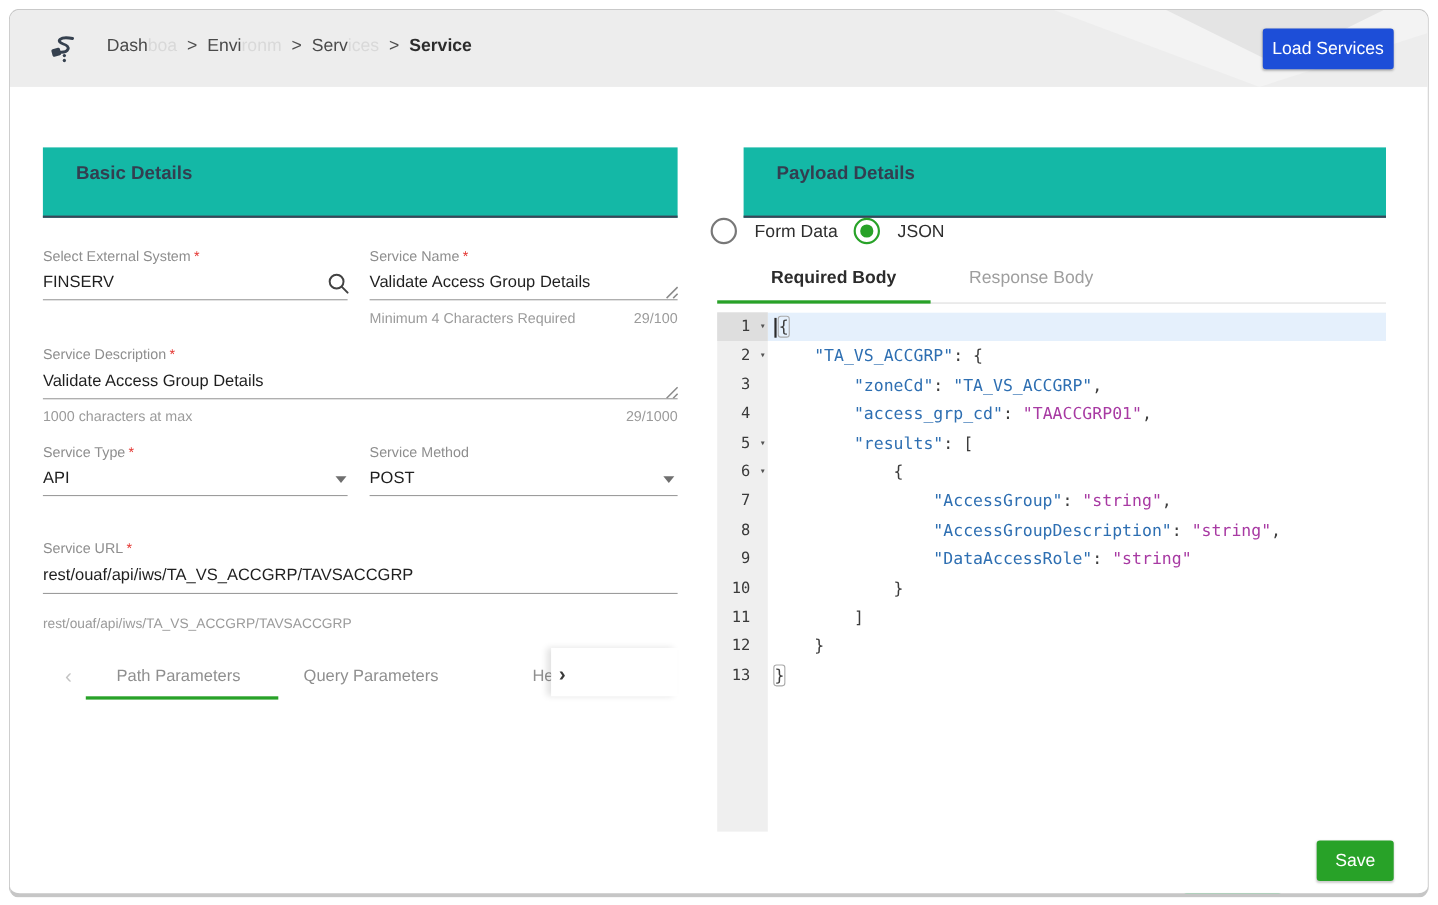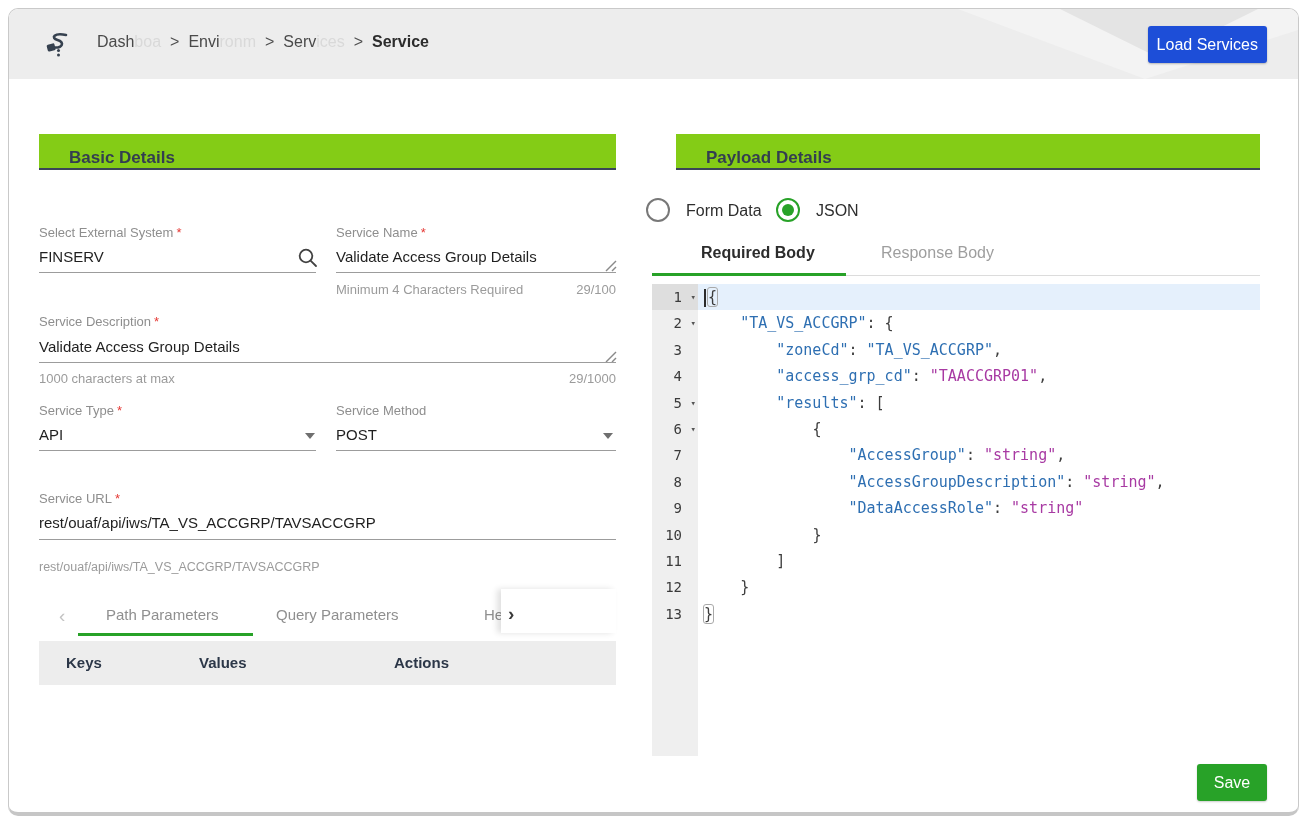--- a/index.html
+++ b/index.html
@@ -17,21 +17,21 @@
   .plug-icon { position:absolute; left:32px; top:20px; }
   .crumbs { position:absolute; left:88px; top:24px; font-size:16px; color:#4a4a4a; white-space:nowrap; }
   .crumbs .sep { margin:0 9px; color:#4f4f4f; }
   .crumbs .faded-part { color:#d9d9d9; }
   .crumbs .crumb.last { font-weight:bold; color:#2c2c2c; }
   .load-btn { position:absolute; right:31px; top:17px; height:37px; padding:0 9px;
               background:#1d4ed8; color:#fff; font-size:16px; border:none; border-radius:3px;
               font-family:"Liberation Sans", sans-serif; box-shadow:0 1px 2px rgba(0,0,0,.25); }
 
   
-  .sec-bar { position:absolute; height:36px; background:#84cc16; border-bottom:2px solid #3a4557; }
+  .sec-bar { position:absolute; height:64px; background:#14b8a6; border-bottom:2px solid #3a4557; }
   .sec-bar .sec-title { display:block; padding-left:30px; line-height:48px; font-size:17px;
                         font-weight:bold; color:#333e50; }
   #bd-bar { left:30px; top:125px; width:577px; }
   #pd-bar { left:667px; top:125px; width:584px; }
 
   
   .fld-label { position:absolute; font-size:13px; color:#8e8e8e; }
   .req::after { content:"*"; color:#e53935; margin-left:3px; }
   .fld-value { position:absolute; font-size:15px; color:#1f1f1f; white-space:nowrap; }
   .u-line { position:absolute; height:1px; background:#9c9c9c; }
@@ -162,25 +162,20 @@
   <span class="helper" style="left:30px; top:551px; font-size:12.5px;">rest/ouaf/api/iws/TA_VS_ACCGRP/TAVSACCGRP</span>
 
   <span class="chev prev" style="left:50px; top:597px;">‹</span>
   <span class="ptab-label" style="left:97px; top:597px;">Path Parameters</span>
   <span class="ptab-label" style="left:267px; top:597px;">Query Parameters</span>
   <span class="ptab-label" style="left:475px; top:597px;">He</span>
   <div class="next-box" style="left:492px; top:580px; width:115px; height:44px;"></div>
   <span class="chev next" style="left:499px; top:595px;">›</span>
   <div class="tab-underline-green" style="left:69px; top:624px; width:175px;"></div>
 
-  <div class="tbl-hdr">
-    <span style="left:27px;">Keys</span>
-    <span style="left:160px;">Values</span>
-    <span style="left:355px;">Actions</span>
-  </div>
 
   <div class="sec-bar" id="pd-bar">
     <span class="sec-title">Payload Details</span>
   </div>
 
   <span class="radio" style="left:637px; top:189px;"></span>
   <span class="radio-label" style="left:677px; top:193px;">Form Data</span>
   <span class="radio selected" style="left:767px; top:189px;"></span>
   <span class="radio-label" style="left:807px; top:193px;">JSON</span>
 

